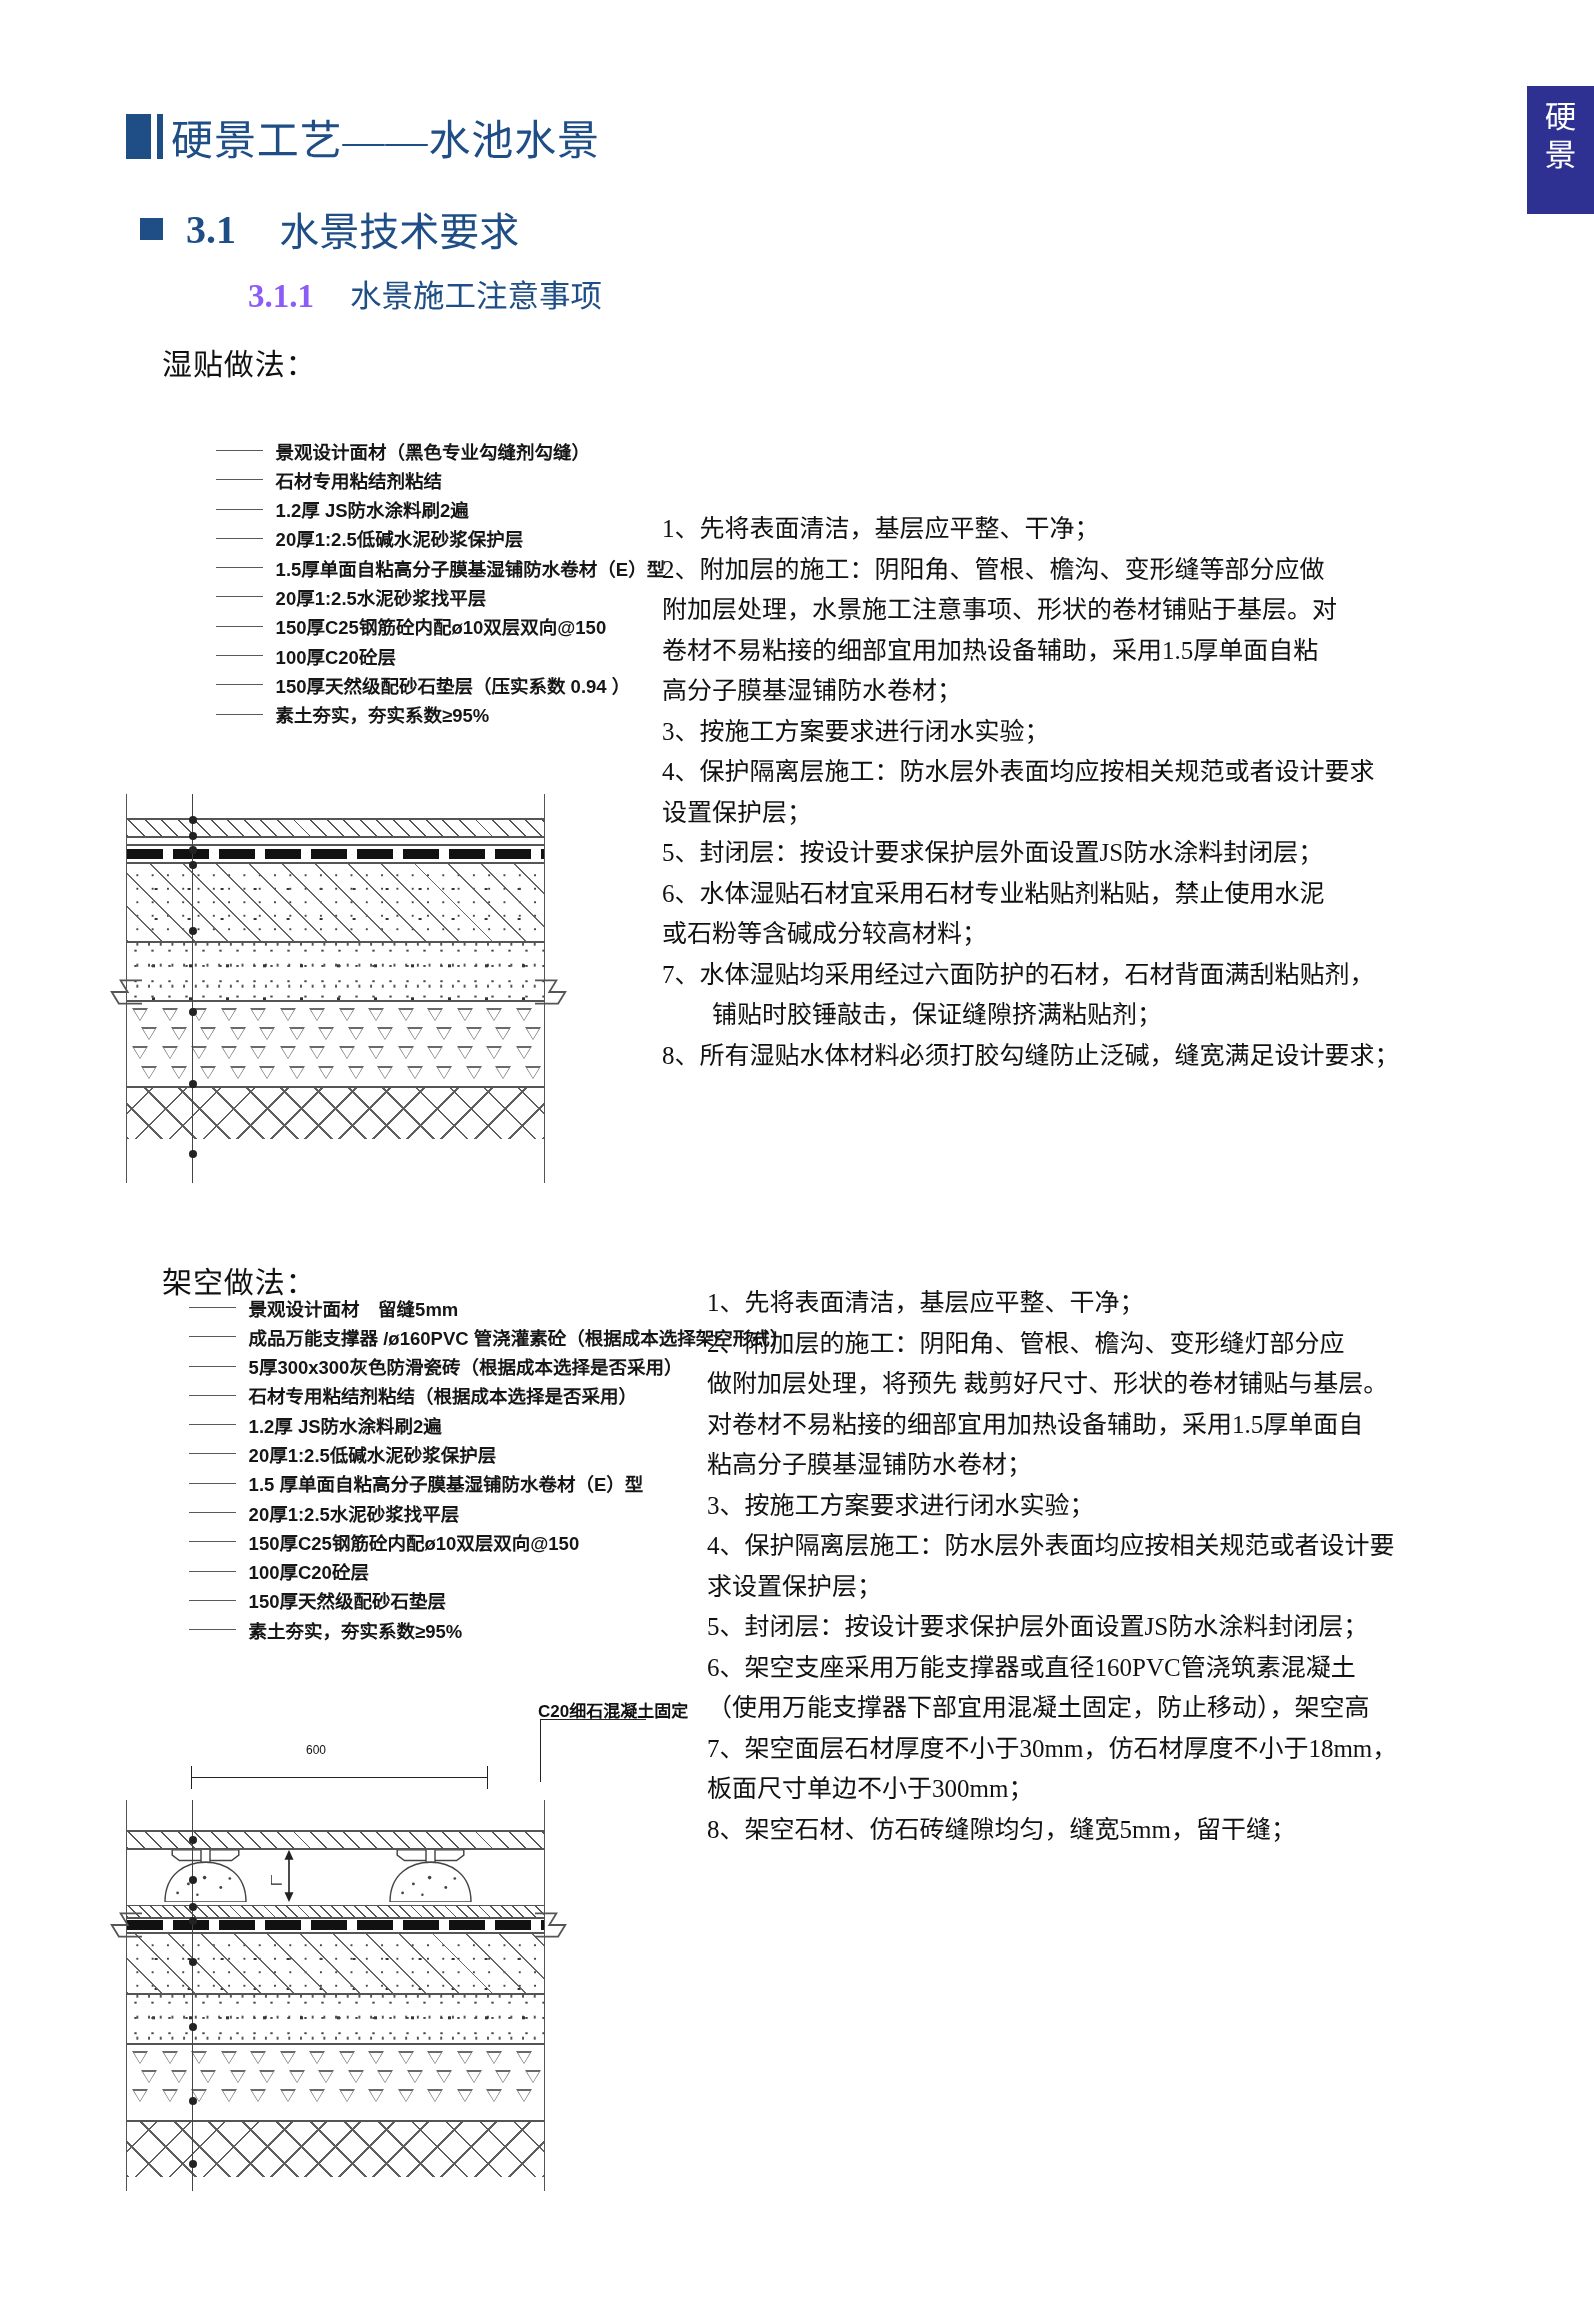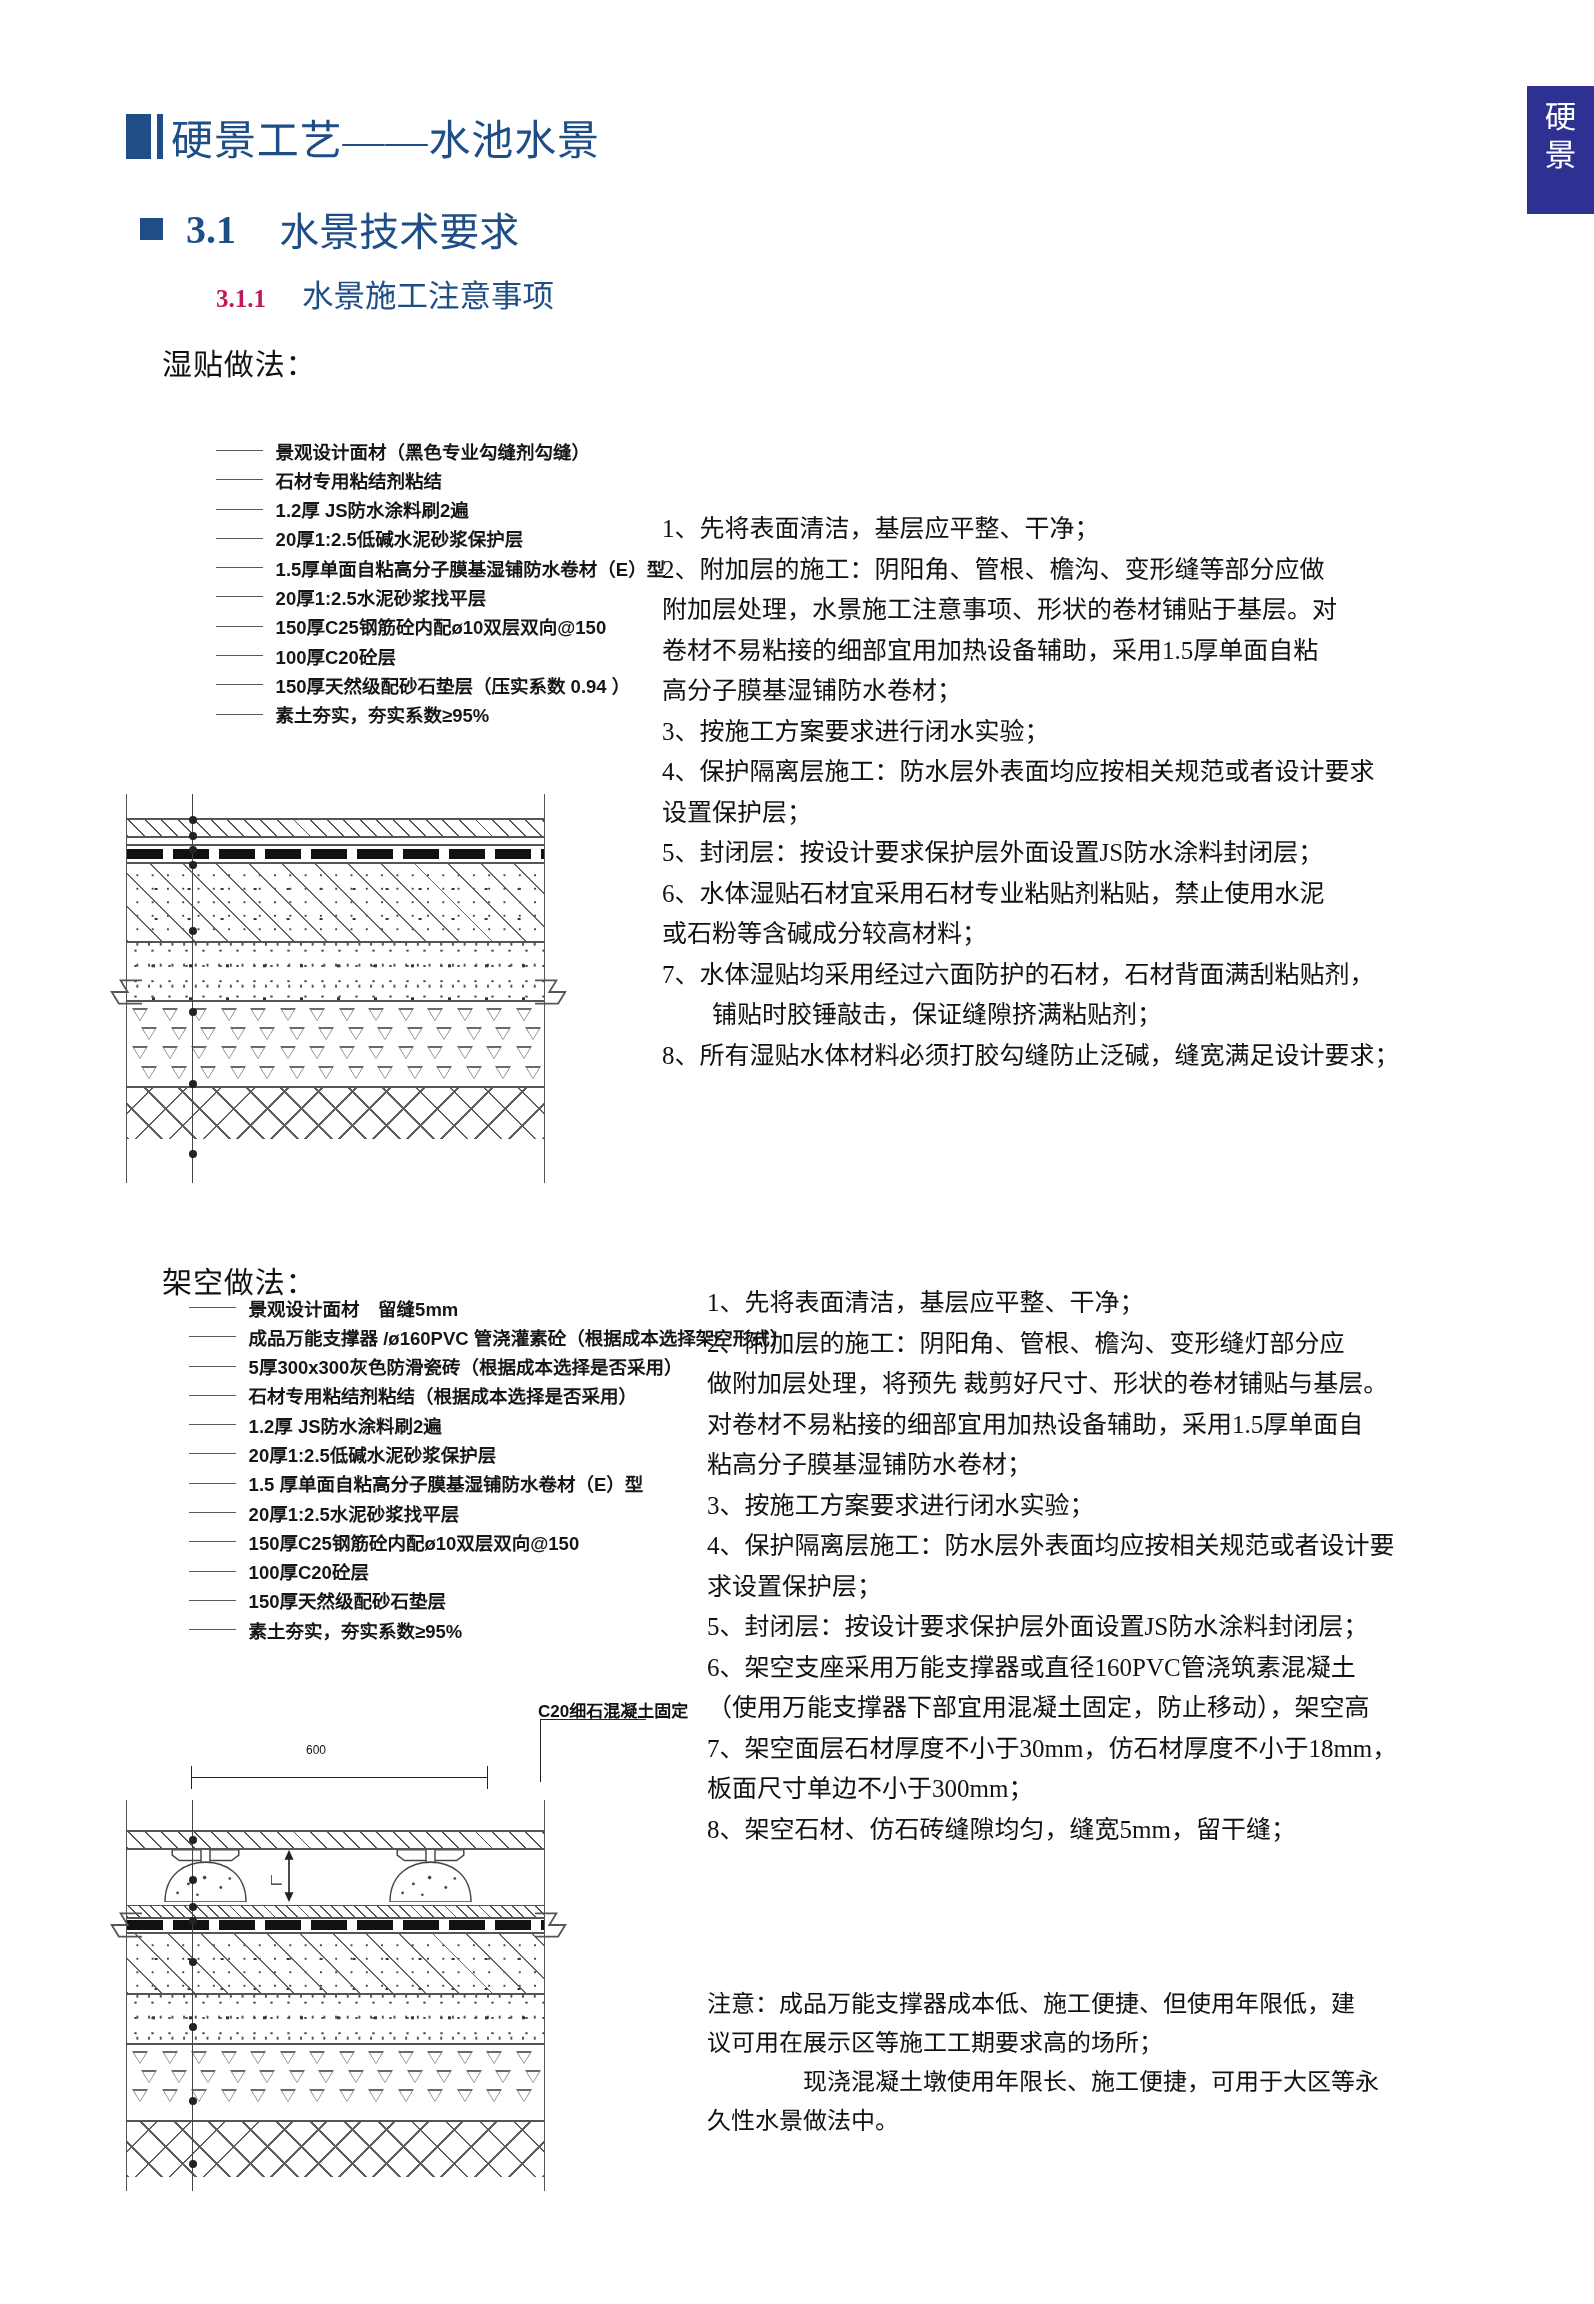--- a/index.html
+++ b/index.html
@@ -33,21 +33,21 @@
   .h1-mark{width:25px;height:45px;background:#1f4e86;position:relative;}
   .h1-mark::after{content:"";position:absolute;left:31px;top:0;width:6.3px;height:45px;background:#1f4e86;}
   .h1-text{font-size:42px;color:#1f4e86;letter-spacing:0.9px;white-space:nowrap;text-align:center;}
 
   .h2-row{position:absolute;left:140px;top:200px;display:flex;align-items:center;gap:23.4px;}
   .h2-mark{width:22.5px;height:22.5px;background:#1f4e86;}
   .h2-num{font-size:40px;font-weight:bold;color:#1f4e86;font-family:"Liberation Serif",serif;}
   .h2-text{font-size:40px;color:#1f4e86;margin-left:20px;}
 
   .h3-row{position:absolute;left:216px;top:270px;display:flex;align-items:baseline;}
-  .h3-num{font-size:25px;font-weight:bold;color:#be185d;}
+  .h3-num{font-size:33px;font-weight:bold;color:#8b5cf6;margin-left:32px;}
   .h3-text{font-size:31.5px;color:#1f4e86;margin-left:36px;}
 
   .sub-label{position:absolute;font-size:30px;color:#111;letter-spacing:0.9px;}
   #label-wet{left:162px;top:340px;}
   #label-raised{left:162px;top:1258px;}
   .leaders{position:absolute;}
   .leader{display:flex;align-items:center;height:27px;margin-bottom:2.3px;white-space:nowrap;}
   .leader .dash{width:47px;height:0;border-top:1.8px solid #5a5a5a;flex:0 0 auto;}
   .leader .txt{
     font-size:18.5px;margin-left:12.6px;color:#161616;
@@ -509,22 +509,16 @@
     <p>4、保护隔离层施工：防水层外表面均应按相关规范或者设计要</p>
     <p>求设置保护层；</p>
     <p>5、封闭层：按设计要求保护层外面设置JS防水涂料封闭层；</p>
     <p>6、架空支座采用万能支撑器或直径160PVC管浇筑素混凝土</p>
     <p>（使用万能支撑器下部宜用混凝土固定，防止移动），架空高</p>
     <p>7、架空面层石材厚度不小于30mm，仿石材厚度不小于18mm，</p>
     <p>板面尺寸单边不小于300mm；</p>
     <p>8、架空石材、仿石砖缝隙均匀，缝宽5mm，留干缝；</p>
   </div>
 
-  <div class="bodytext" id="note-raised">
-    <p>注意：成品万能支撑器成本低、施工便捷、但使用年限低，建</p>
-    <p>议可用在展示区等施工工期要求高的场所；</p>
-    <p>　　　　现浇混凝土墩使用年限长、施工便捷，可用于大区等永</p>
-    <p>久性水景做法中。</p>
-  </div>
 
 
 </div>
 
 
 </body></html>

